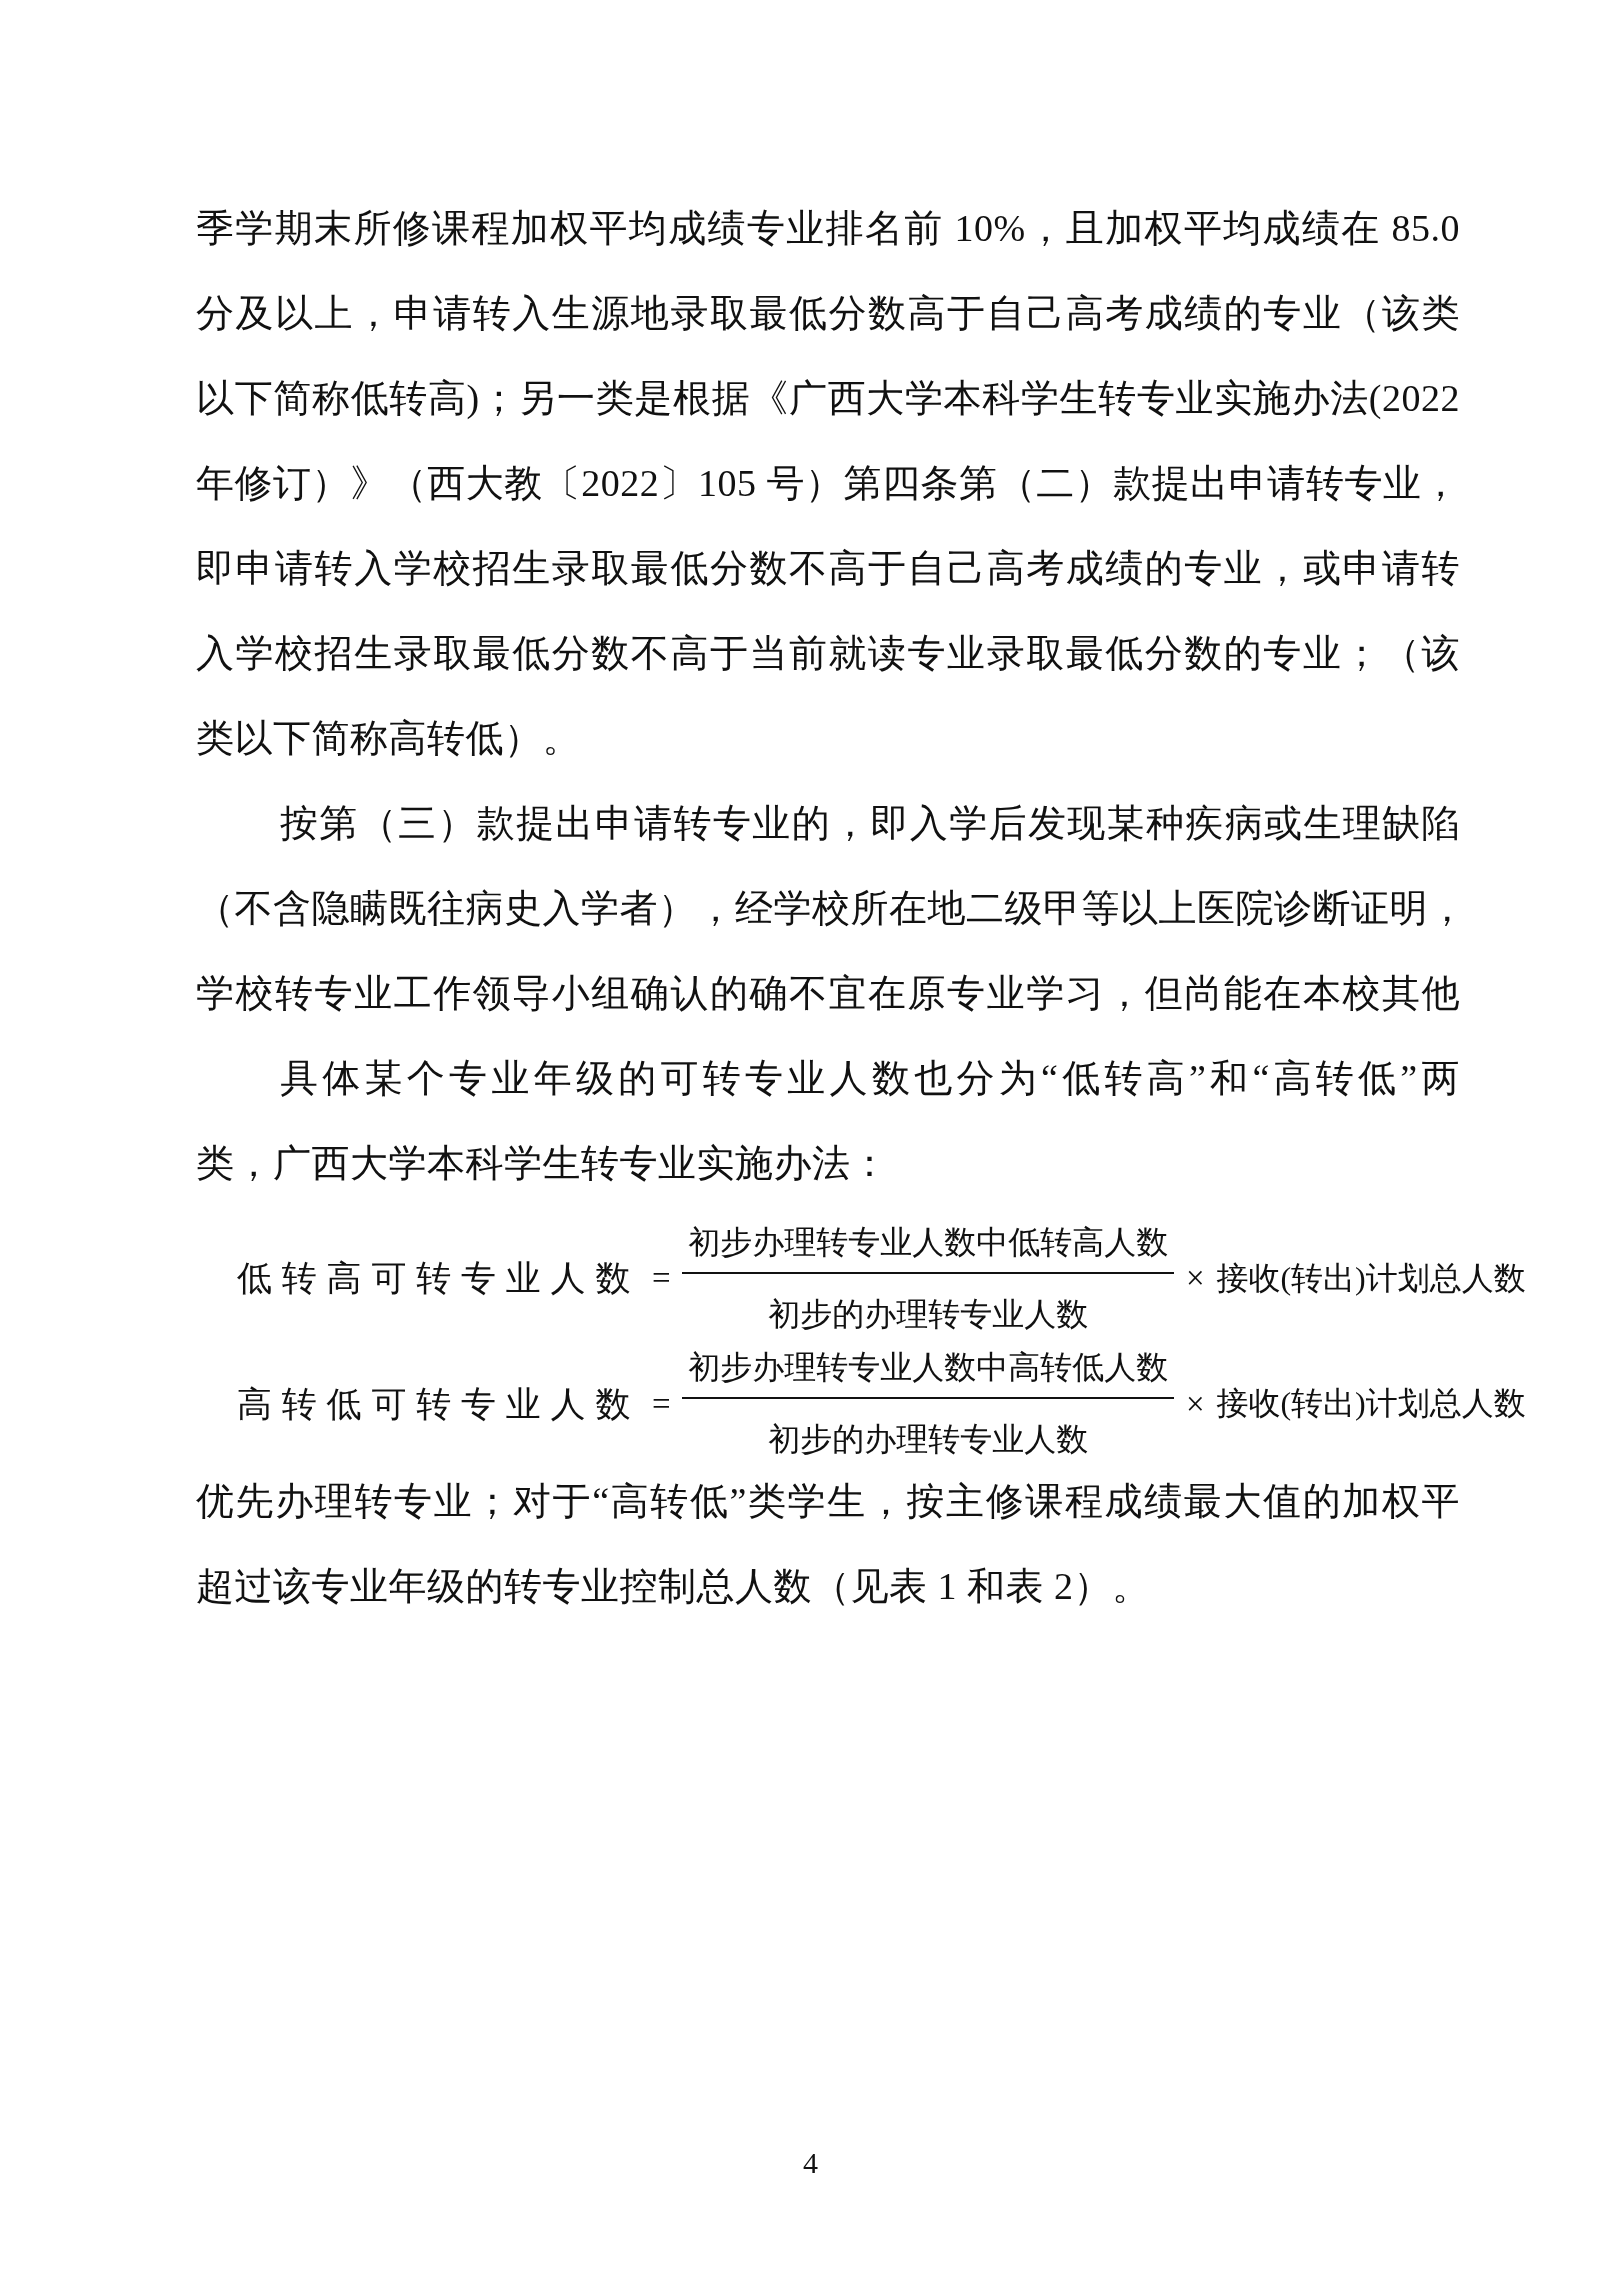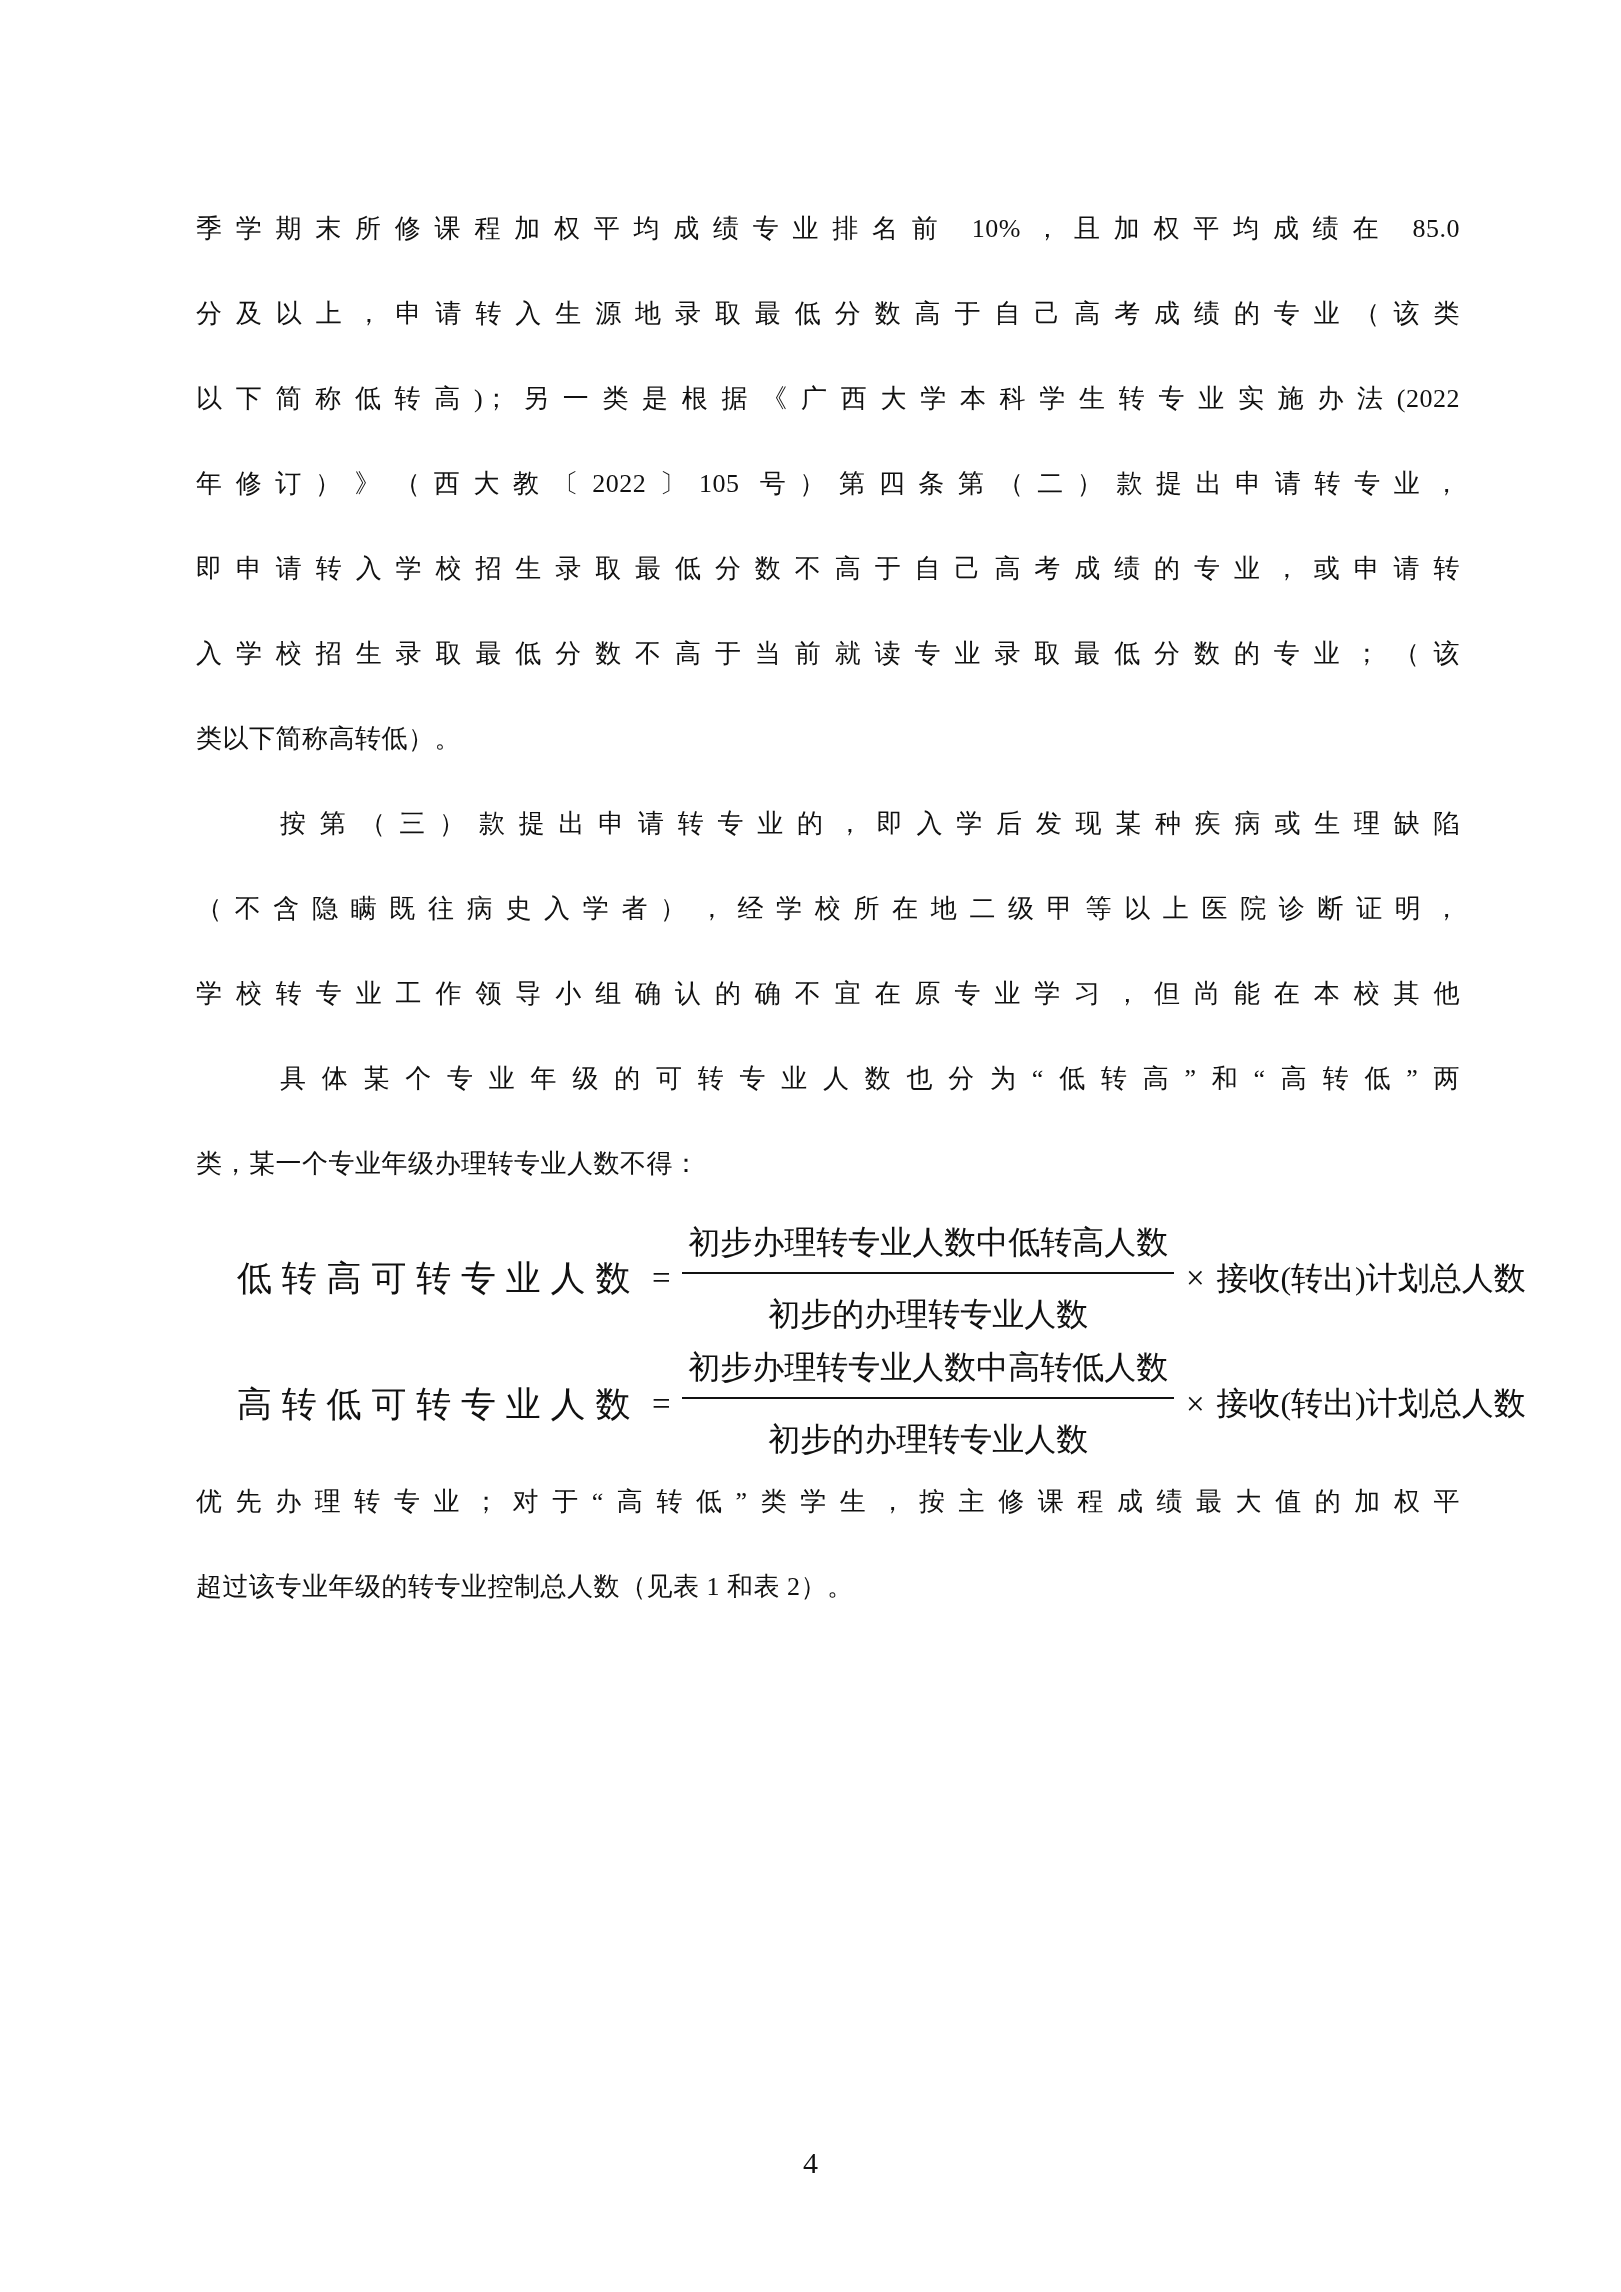--- a/index.html
+++ b/index.html
@@ -18,21 +18,21 @@
   }
   .content {
     position: absolute;
     top: 186px;
     left: 196px;
     width: 1264px;
   }
   .line {
     height: 85px;
     line-height: 85px;
-    font-size: 26px;
+    font-size: 38px;
     white-space: nowrap;
     text-align: justify;
     text-align-last: justify;
     letter-spacing: 0.5px;
   }
   .line.last {
     text-align: left;
     text-align-last: auto;
   }
   .line.indent {
@@ -89,21 +89,21 @@
     <div class="line">分及以上，申请转入生源地录取最低分数高于自己高考成绩的专业（该类</div>
     <div class="line">以下简称低转高)；另一类是根据《广西大学本科学生转专业实施办法(2022</div>
     <div class="line">年修订）》（西大教〔2022〕105 号）第四条第（二）款提出申请转专业，</div>
     <div class="line">即申请转入学校招生录取最低分数不高于自己高考成绩的专业，或申请转</div>
     <div class="line">入学校招生录取最低分数不高于当前就读专业录取最低分数的专业；（该</div>
     <div class="line last">类以下简称高转低）。</div>
     <div class="line indent">按第（三）款提出申请转专业的，即入学后发现某种疾病或生理缺陷</div>
     <div class="line">（不含隐瞒既往病史入学者），经学校所在地二级甲等以上医院诊断证明，</div>
     <div class="line">学校转专业工作领导小组确认的确不宜在原专业学习，但尚能在本校其他</div>
     <div class="line indent">具体某个专业年级的可转专业人数也分为“低转高”和“高转低”两</div>
-    <div class="line last">类，某一个专业年级办理转专业人数不得：</div>
+    <div class="line last">类，广西大学本科学生转专业实施办法：</div>
 
     <div class="formula formula-1">
       <span class="lhs">低转高可转专业人数</span>
       <span class="op">=</span>
       <span class="fraction">
         <span class="num" style="display:block">初步办理转专业人数中低转高人数</span>
         <span class="den" style="display:block">初步的办理转专业人数</span>
       </span>
       <span class="op">×</span>
       <span class="rhs">接收(转出)计划总人数</span>

